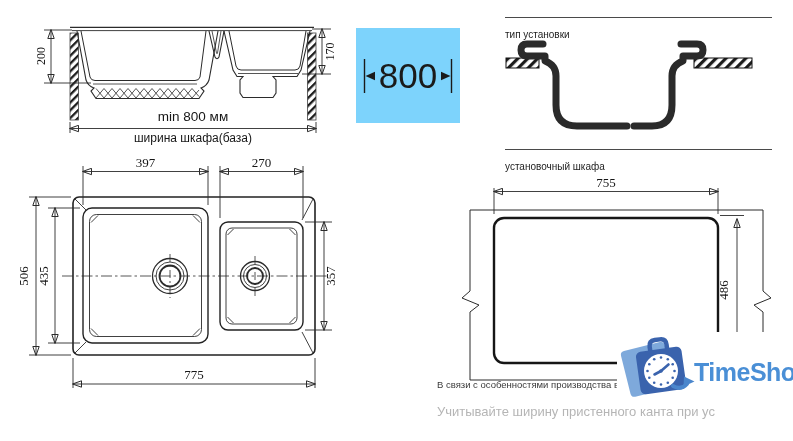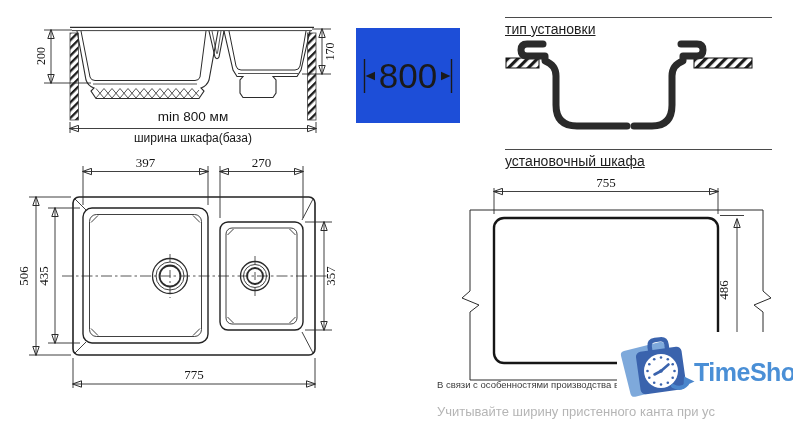--- a/index.html
+++ b/index.html
@@ -3,23 +3,23 @@
 <meta charset="utf-8">
 <style>
   html,body{margin:0;padding:0;background:#fff;}
   #canvas{position:relative;width:793px;height:441px;background:#fff;overflow:hidden;
           font-family:"Liberation Sans",sans-serif;}
   svg{position:absolute;overflow:visible;}
   .lineart path,.lineart line,.lineart polyline{fill:none;stroke:#2b2b2b;}
   .dimtxt{font-family:"Liberation Serif",serif;font-size:13px;fill:#161616;}
   .dimtxt-sm{font-family:"Liberation Serif",serif;font-size:12px;fill:#161616;}
   .lbl{font-family:"Liberation Sans",sans-serif;fill:#161616;}
-  .sec-header{position:absolute;border-top:1.3px solid #4a4a4a;padding-top:3px;
-              font-size:14px;color:#1d1d1d;width:267px;text-decoration:underline;}
-  #badge800{position:absolute;left:356px;top:28px;width:104px;height:95px;background:#1d4ed8;}
+  .sec-header{position:absolute;border-top:1.3px solid #4a4a4a;padding-top:11px;
+              font-size:10px;color:#1d1d1d;width:267px;}
+  #badge800{position:absolute;left:356px;top:28px;width:104px;height:95px;background:#7dd3fc;}
   #note1{position:absolute;left:437px;top:379px;font-size:9.5px;color:#3a3a3a;white-space:nowrap;z-index:2;}
   #note2{position:absolute;left:437px;top:404px;font-size:13px;color:#b5b5b5;white-space:nowrap;z-index:1;}
   #logo-box{position:absolute;left:617px;top:332px;width:176px;height:74px;background:#fff;z-index:5;}
 </style>
 </head>
 <body>
 
 <div id="canvas">
 
   <svg class="lineart" style="left:0;top:0" width="345" height="148" viewBox="0 0 345 148">

